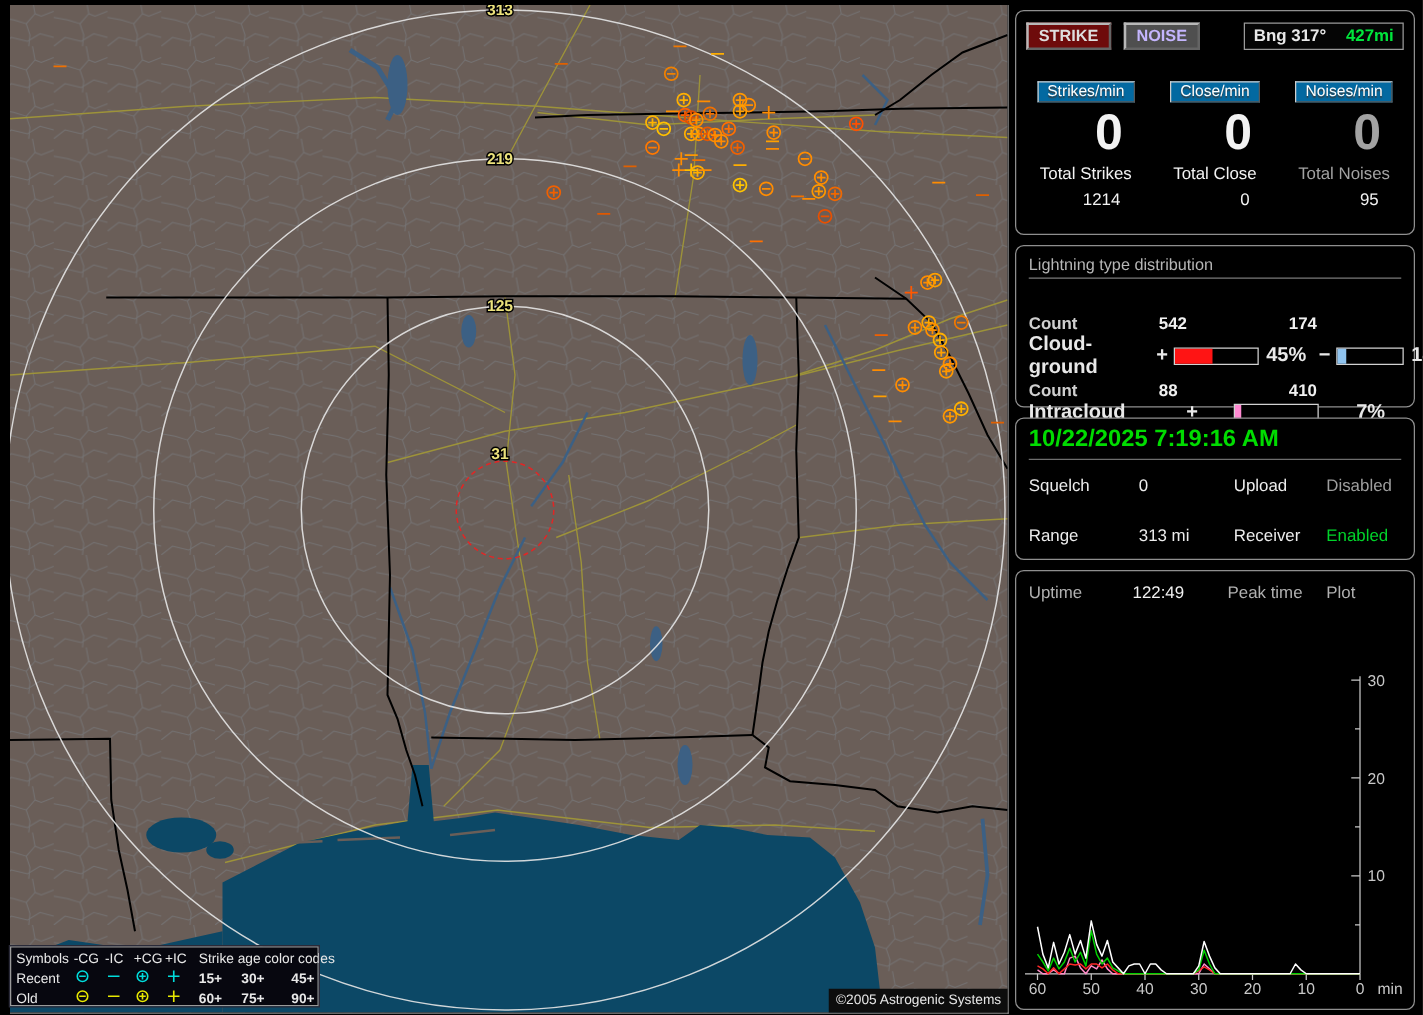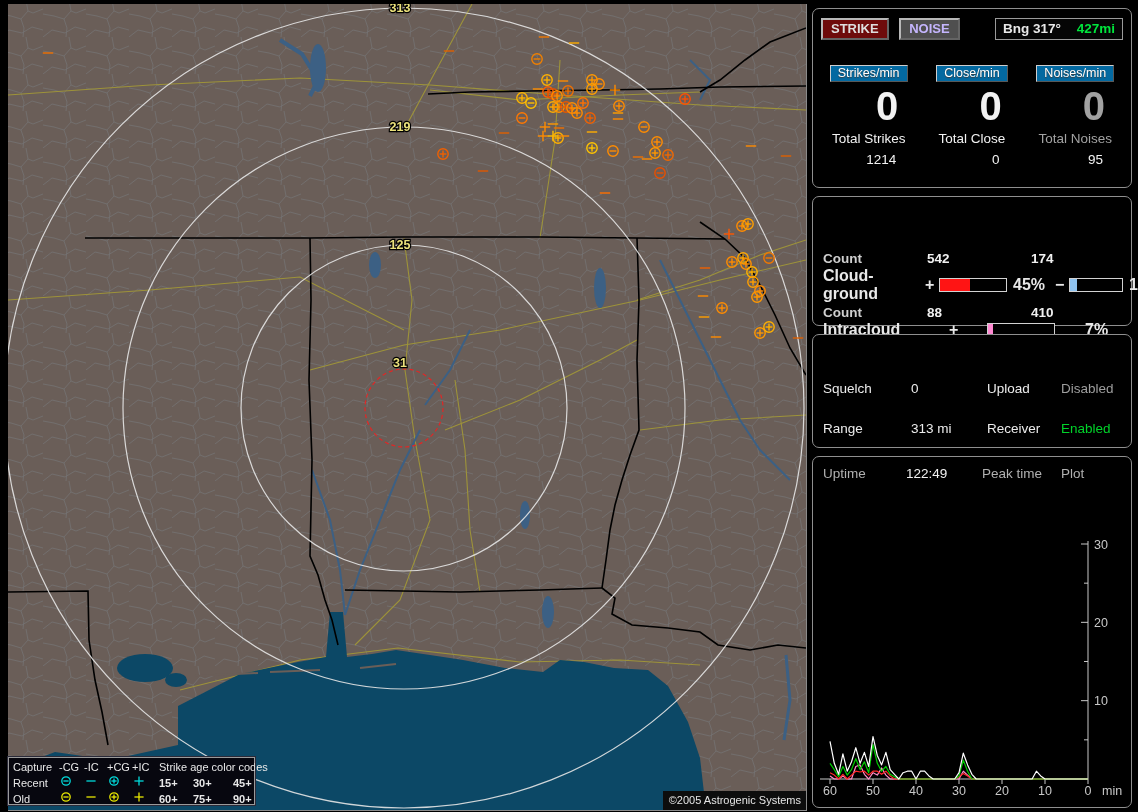--- a/index.html
+++ b/index.html
@@ -456,21 +456,21 @@
       </g>
     <g id="ring-labels-g">
         <text x="400" y="12" text-anchor="middle" fill="#ece27c" font-size="12.5" font-weight="bold" font-family="&quot;Liberation Sans&quot;,sans-serif" stroke="#000" stroke-width="2.4" paint-order="stroke">313</text>
         <text x="400" y="131" text-anchor="middle" fill="#ece27c" font-size="12.5" font-weight="bold" font-family="&quot;Liberation Sans&quot;,sans-serif" stroke="#000" stroke-width="2.4" paint-order="stroke">219</text>
         <text x="400" y="249" text-anchor="middle" fill="#ece27c" font-size="12.5" font-weight="bold" font-family="&quot;Liberation Sans&quot;,sans-serif" stroke="#000" stroke-width="2.4" paint-order="stroke">125</text>
         <text x="400" y="367" text-anchor="middle" fill="#ece27c" font-size="12.5" font-weight="bold" font-family="&quot;Liberation Sans&quot;,sans-serif" stroke="#000" stroke-width="2.4" paint-order="stroke">31</text>
       </g>
   </svg>
 
   <div id="map-legend">
-    <div class="cell">Capture</div>
+    <div class="cell">Symbols</div>
     <div class="cell">-CG</div>
     <div class="cell">-IC</div>
     <div class="cell">+CG</div>
     <div class="cell">+IC</div>
     <div class="cell span3">Strike age color codes</div>
 
     <div class="cell" style="color: rgb(232, 232, 232);">Recent</div>
     <span class="cell sym">
         <svg width="14" height="13" viewBox="-7 -6 14 13">
           <g stroke="#00dcdc" fill="none" stroke-width="1.3">
@@ -575,20 +575,21 @@
       <div class="col">
         <span class="chip">Noises/min</span>
         <div class="rate dim">0</div>
         <div class="tlabel dim">Total Noises</div>
         <div class="tvalue">95</div>
       </div>
     </div>
   </section>
 
   <section class="panel" id="panel-distribution">
+    <div class="dist-title">Lightning type distribution</div>
     <div class="drow" style="top:30px;">
       <span>Cloud-ground</span>
       <span>+</span>
       <span class="bar">
           <i style="width: 45%; background: rgb(255, 20, 20);"></i>
         </span>
       <span style="padding-left:6px;">45%</span>
       <span>−</span>
       <span class="bar">
           <i style="width: 14%; background: rgb(143, 195, 239);"></i>
@@ -614,20 +615,21 @@
       <span style="padding-left:6px;">34%</span>
     </div>
     <div class="crow" style="top:108px;">
       <span class="clab">Count</span>
       <span>88</span>
       <span>410</span>
     </div>
   </section>
 
   <section class="panel" id="panel-status">
+    <div class="dtime">10/22/2025 7:19:16 AM</div>
     <div class="srow" style="top:46px;">
       <span>Squelch</span>
       <span>0</span>
       <span>Upload</span>
       <span class="v-dim">Disabled</span>
     </div>
     <div class="srow" style="top:86px;">
       <span>Range</span>
       <span>313 mi</span>
       <span>Receiver</span>

